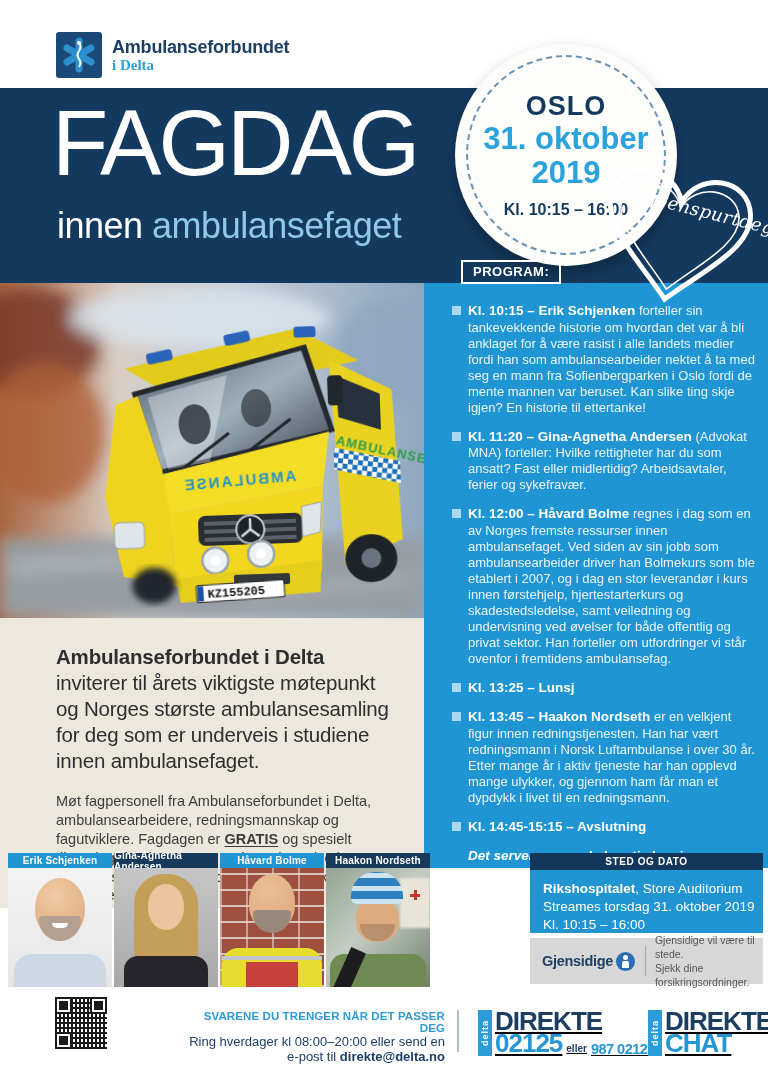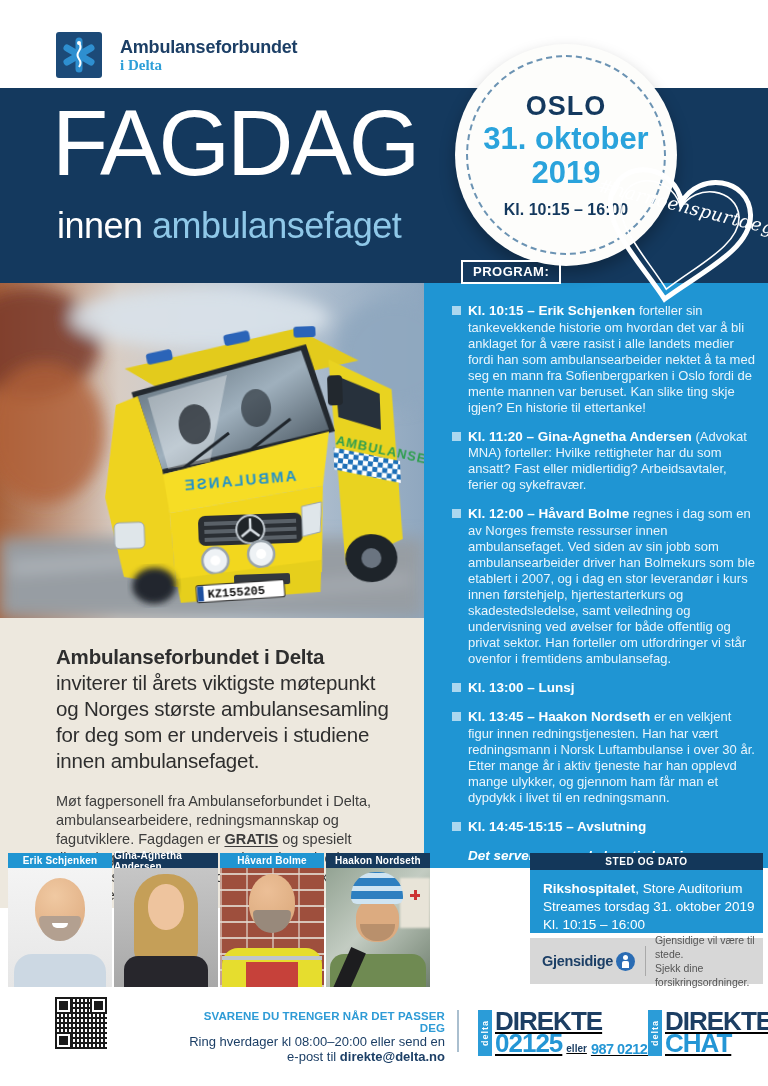--- a/index.html
+++ b/index.html
@@ -2,21 +2,21 @@
 <html><head>
 <meta charset="utf-8">
 <style>
   html,body{margin:0;padding:0;background:#fff;}
   .page{position:relative;width:768px;height:1086px;background:#fff;overflow:hidden;
         font-family:"Liberation Sans",sans-serif;}
   
   .topbar{position:absolute;left:0;top:0;width:768px;height:88px;background:#fff;}
   .logo{position:absolute;left:56px;top:32px;display:flex;align-items:center;}
   .logo-mark{width:46px;height:46px;background:#1c4a78;border-radius:3px;display:flex;align-items:center;justify-content:center;}
-  .logo-text{margin-left:18px;line-height:1;}
+  .logo-text{margin-left:10px;line-height:1;}
   .logo-name{font-size:18px;font-weight:bold;color:#1c3f66;letter-spacing:-0.2px;}
   .logo-sub{font-family:"Liberation Serif",serif;font-size:15px;font-weight:bold;color:#2e9fd8;margin-top:2px;}
   
   .hero{position:absolute;left:0;top:88px;width:768px;height:195px;background:#14395e;}
   .hero-title{position:absolute;left:52px;top:97px;color:#fff;font-size:92px;font-weight:400;letter-spacing:-3px;line-height:1;}
   .hero-sub{position:absolute;left:57px;top:205px;font-size:36px;letter-spacing:-0.5px;color:#fff;}
   .hero-sub .lt{color:#8fc8e8;}
   
   .badge{position:absolute;left:455px;top:44px;width:222px;height:222px;border-radius:50%;
          background:#fdfdfb;box-shadow:0 8px 16px rgba(0,0,0,.28);z-index:5;
@@ -265,21 +265,21 @@
 
   <div class="intro">
     <p class="intro-lead"><b>Ambulanseforbundet i Delta</b><span> inviterer til årets viktigste møtepunkt og Norges største ambulansesamling for deg som er underveis i studiene innen ambulansefaget.</span></p>
     <p class="intro-body"><span>Møt fagpersonell fra Ambulanseforbundet i Delta, ambulansearbeidere, redningsmannskap og fagutviklere. Fagdagen er </span><b><u>GRATIS</u></b><span> og spesielt tilrettelagt for deg som er under utdannelse innen ambulansefaget, men andre interesserte kan også melde seg på.</span></p>
   </div>
 
   <div class="panel">
     <div class="prog-item"><span class="bullet"></span><b>Kl. 10:15 – Erik Schjenken</b> <span class="body">forteller sin tankevekkende historie om hvordan det var å bli anklaget for å være rasist i alle landets medier fordi han som ambulansearbeider nektet å ta med seg en mann fra Sofienbergparken i Oslo fordi de mente mannen var beruset. Kan slike ting skje igjen? En historie til ettertanke!</span></div>
     <div class="prog-item"><span class="bullet"></span><b>Kl. 11:20 – Gina-Agnetha Andersen</b> <span class="body">(Advokat MNA) forteller: Hvilke rettigheter har du som ansatt? Fast eller midlertidig? Arbeidsavtaler, ferier og sykefravær.</span></div>
     <div class="prog-item"><span class="bullet"></span><b>Kl. 12:00 – Håvard Bolme</b> <span class="body">regnes i dag som en av Norges fremste ressurser innen ambulansefaget. Ved siden av sin jobb som ambulansearbeider driver han Bolmekurs som ble etablert i 2007, og i dag en stor leverandør i kurs innen førstehjelp, hjertestarterkurs og skadestedsledelse, samt veiledning og undervisning ved øvelser for både offentlig og privat sektor. Han forteller om utfordringer vi står ovenfor i fremtidens ambulansefag.</span></div>
-    <div class="prog-item"><span class="bullet"></span><b>Kl. 13:00 – Lunsj</b></div>
+    <div class="prog-item"><span class="bullet"></span><b>Kl. 13:25 – Lunsj</b></div>
     <div class="prog-item"><span class="bullet"></span><b>Kl. 13:45 – Haakon Nordseth</b> <span class="body">er en velkjent figur innen redningstjenesten. Han har vært redningsmann i Norsk Luftambulanse i over 30 år. Etter mange år i aktiv tjeneste har han opplevd mange ulykker, og gjennom ham får man et dypdykk i livet til en redningsmann.</span></div>
     <div class="prog-item"><span class="bullet"></span><b>Kl. 14:45-15:15 – Avslutning</b></div>
     <div class="prog-note">Det serveres en enkel gratis lunsj.</div>
   </div>
 
   <div class="speakers">
     <div class="speaker">
       <div class="name-bar blue">Erik Schjenken</div>
       <div class="photo p-erik">
         <div class="body"></div>

